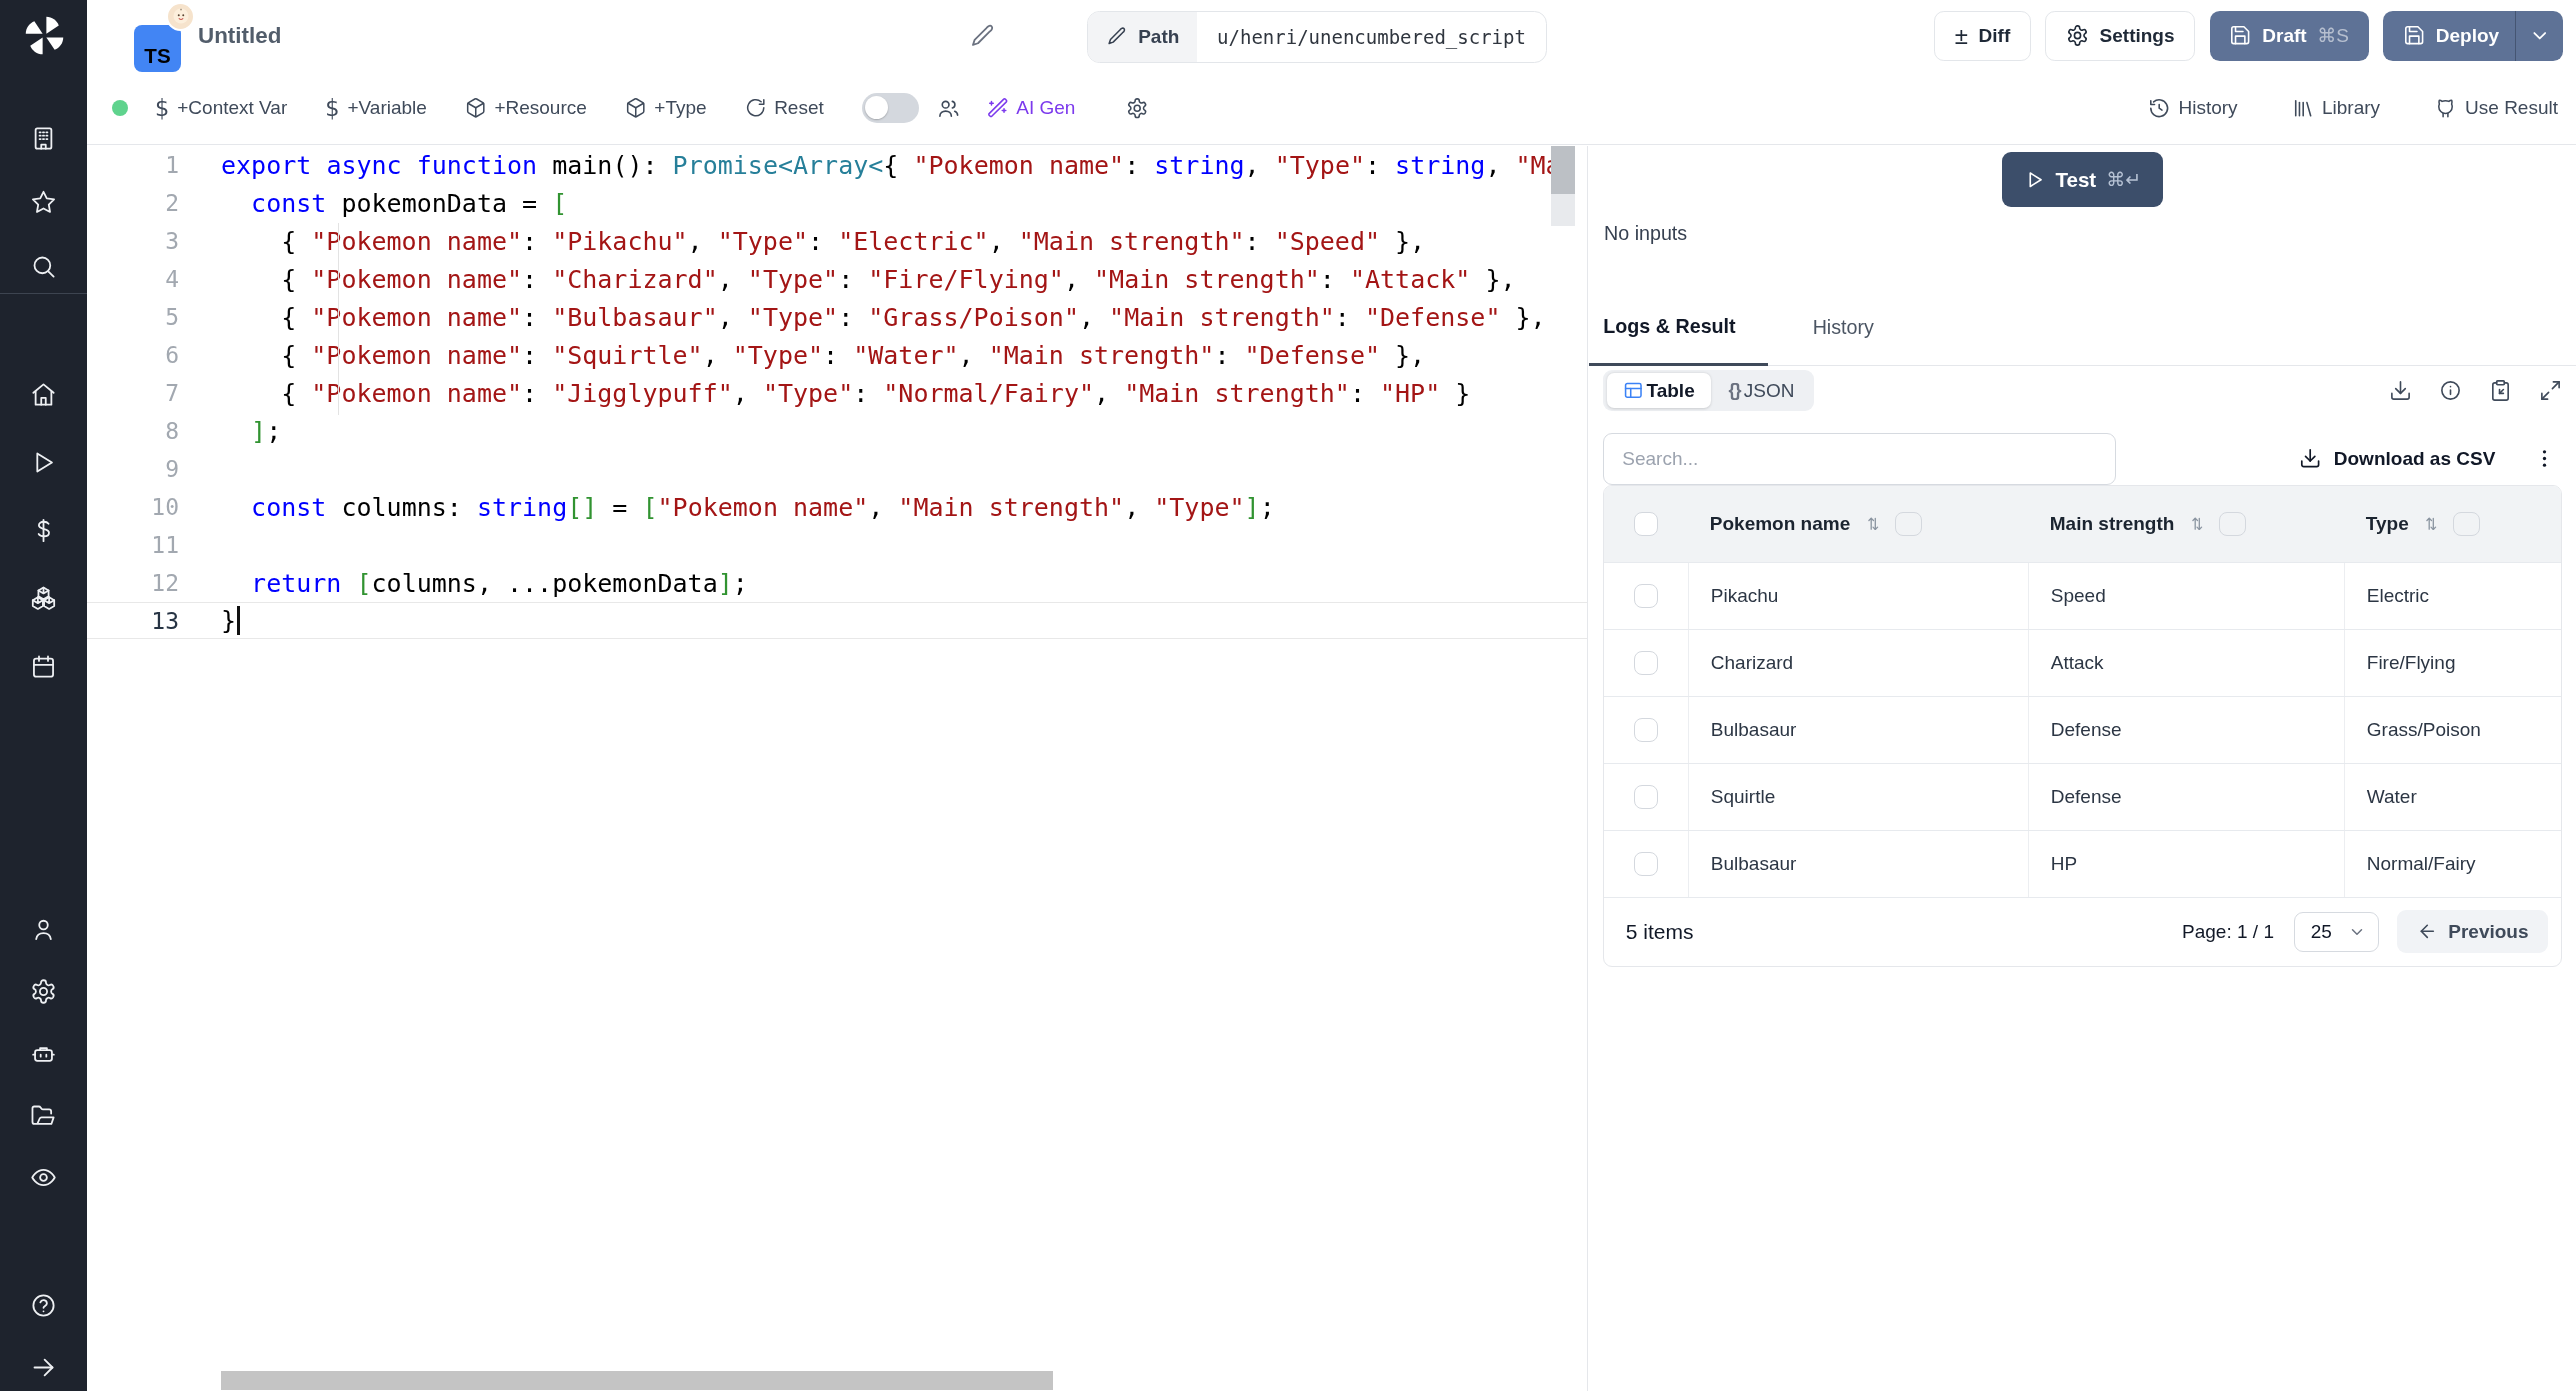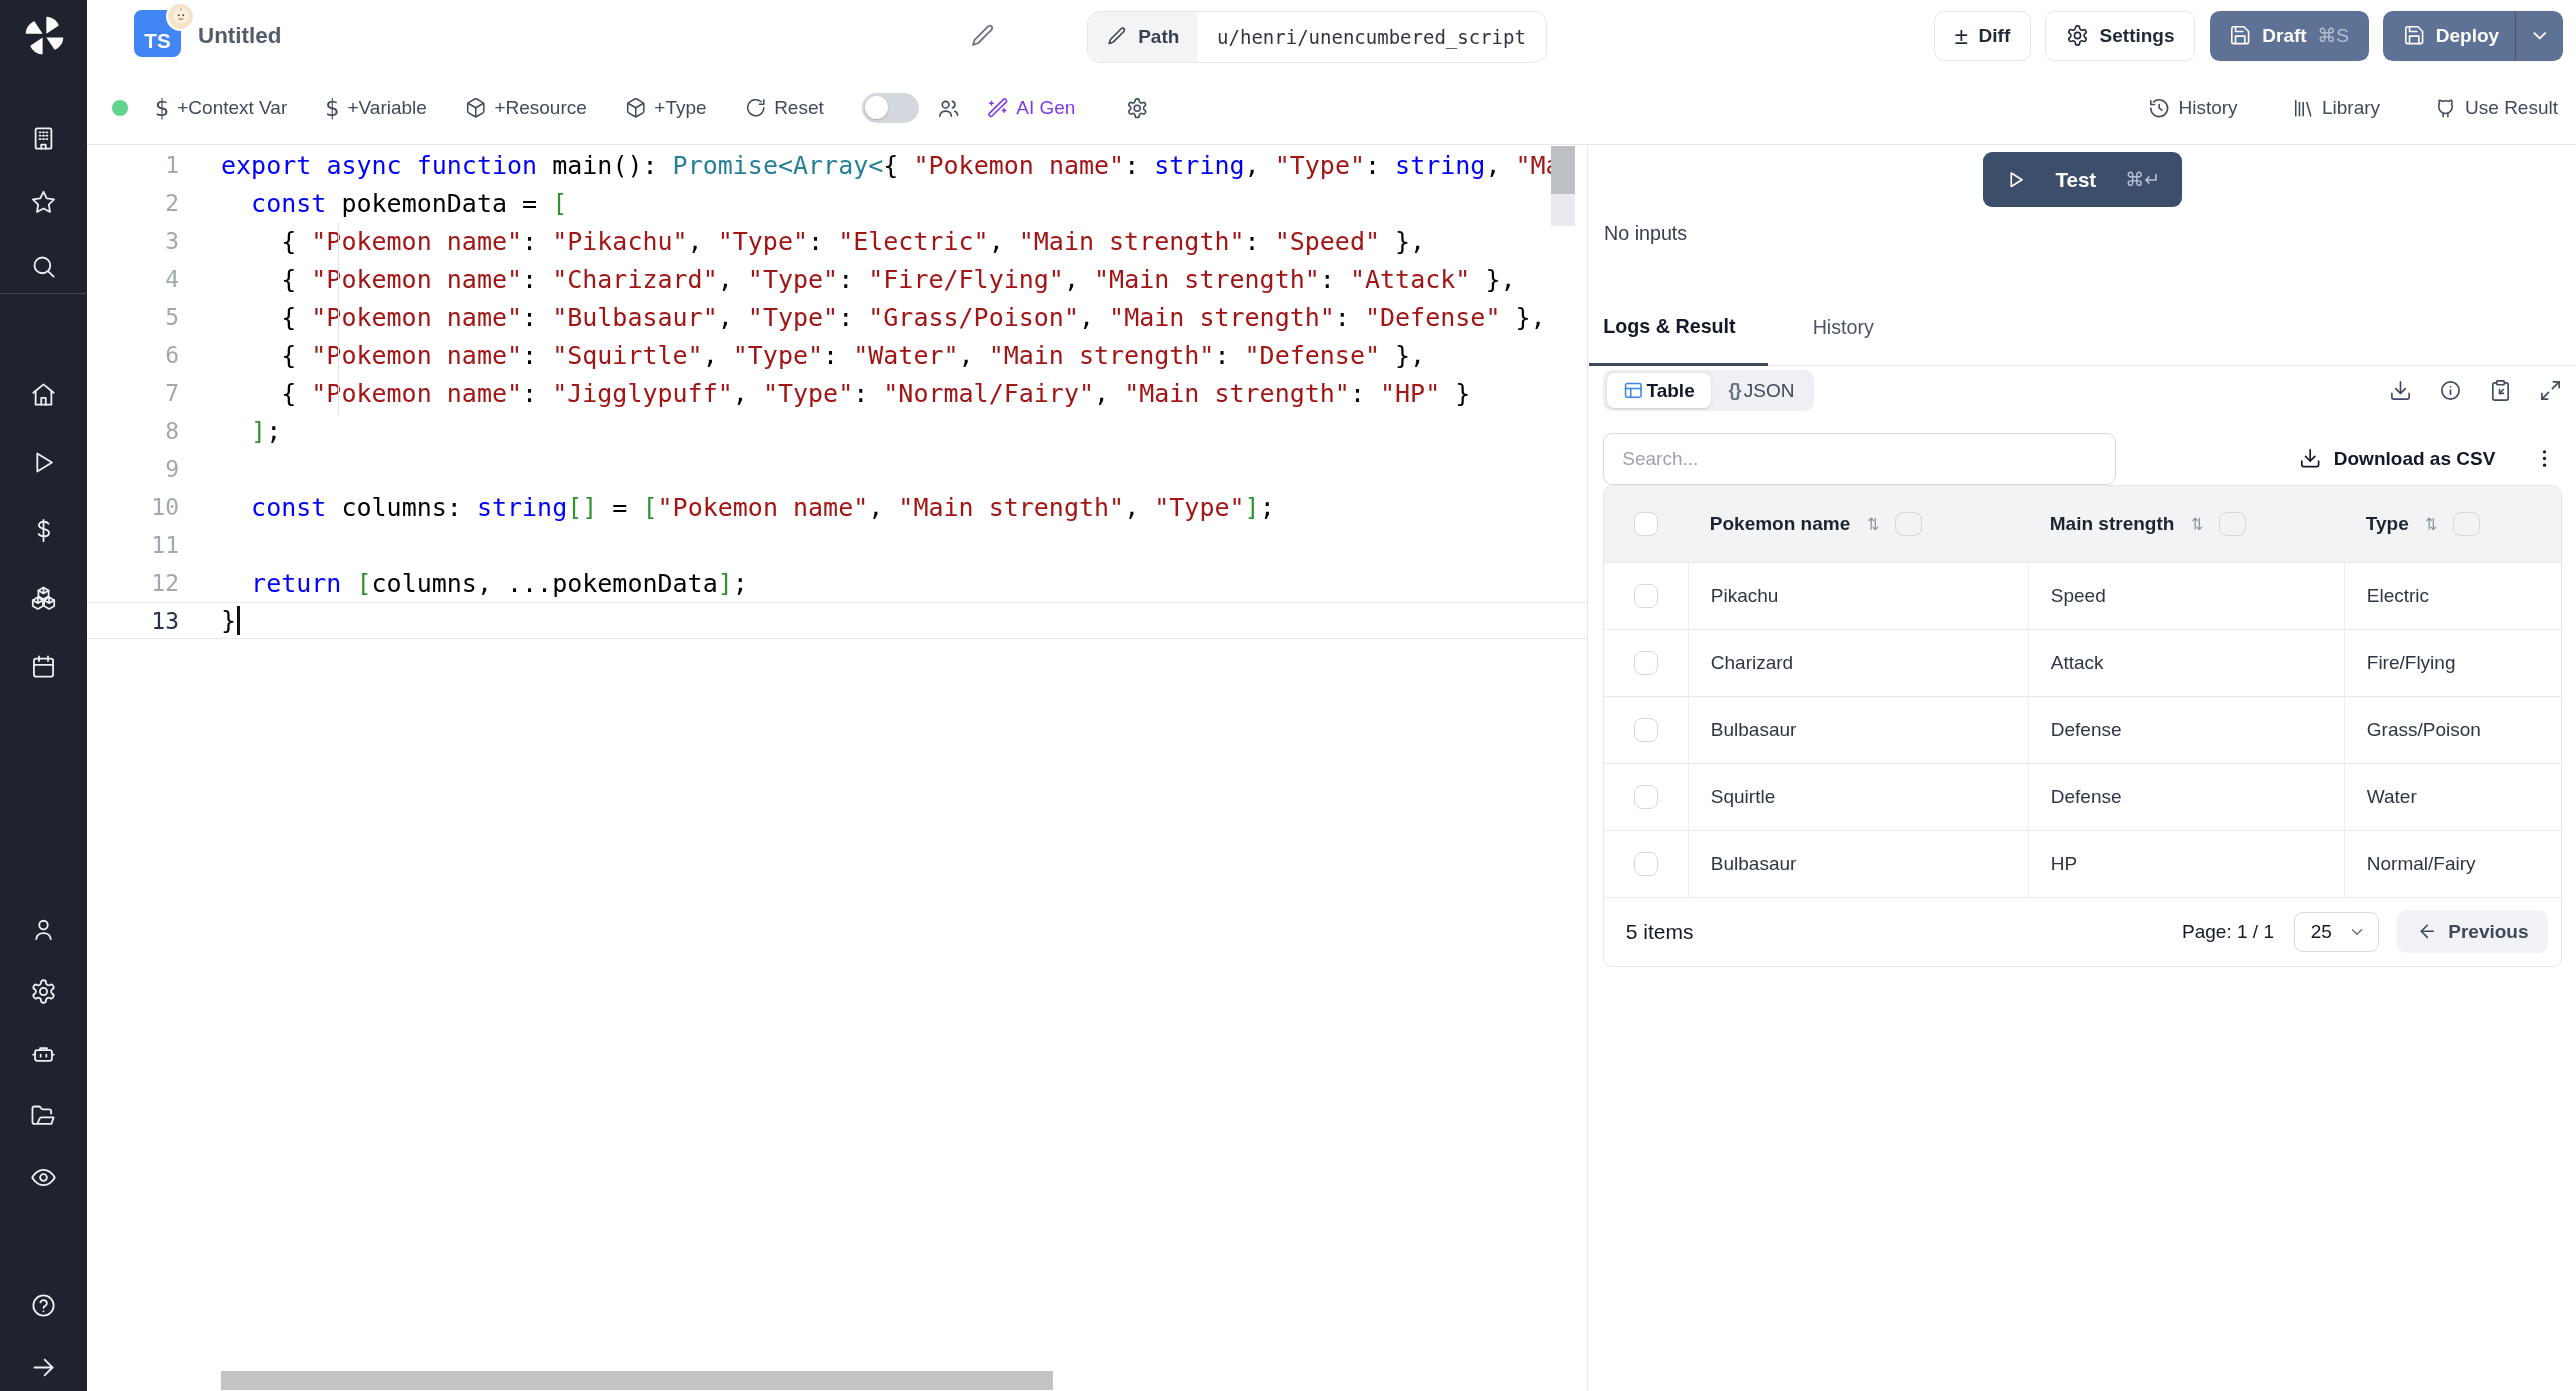--- a/index.html
+++ b/index.html
@@ -9,21 +9,21 @@
 
   
   #siderail{position:absolute;left:0;top:0;width:87px;height:1392px;background:#1e232d;}
   #siderail .logo{position:absolute;left:21.5px;top:12.5px;width:45px;height:45px;}
   .rail-group{position:absolute;left:0;width:87px;display:flex;flex-direction:column;align-items:center;}
   .rail-icon{width:30px;height:30px;color:#eef0f3;cursor:pointer}
   .rail-div{position:absolute;left:0;top:293px;width:87px;border-top:0.9px solid #3d4450}
 
   
   #topbar{position:absolute;left:87px;top:0;right:0;height:72px;background:#fff;border-bottom:0.9px solid #eceef1;}
-  .ts-badge{position:absolute;left:47px;top:10px;width:47px;height:47px;background:#4285f4;border-radius:8px;color:#ffffff;
+  .ts-badge{position:absolute;left:47px;top:25px;width:47px;height:47px;background:#4285f4;border-radius:8px;color:#000000;
     font-weight:bold;font-size:20.6px;display:flex;align-items:flex-end;justify-content:center;padding-bottom:4.5px;box-sizing:border-box}
   .emoji-badge{position:absolute;left:79px;top:1.8px;width:25px;height:25px;border-radius:50%;background:#f6e3cc;border:2.7px solid #fff;
     display:flex;align-items:center;justify-content:center}
   .title{position:absolute;left:111px;top:0;height:72px;display:flex;align-items:center;font-size:22.4px;font-weight:600;color:#525d6b;}
   .edit-pencil{position:absolute;left:881px;top:21.5px;width:29px;height:29px;color:#6b7280;cursor:pointer}
   .path-pill{position:absolute;left:1000px;top:10.7px;height:50px;display:flex;align-items:stretch;border:0.9px solid #e3e6ea;border-radius:12.5px;overflow:hidden;background:#fff}
   .path-pill .seg-l{display:flex;align-items:center;gap:10.7px;background:#f3f4f6;padding:0 18px;font-weight:700;font-size:19px;color:#374151;cursor:pointer}
   .path-pill .seg-r{display:flex;align-items:center;padding:0 19.7px;font-family:"DejaVu Sans Mono",monospace;font-size:19px;color:#30363f;}
   .tb-right{position:absolute;right:13.4px;top:10.7px;display:flex;gap:14.3px;height:50px}
   .btn{display:flex;align-items:center;gap:10.7px;padding:0 19.7px;border-radius:9.8px;font-size:19px;font-weight:600;cursor:pointer;box-sizing:border-box}
@@ -58,21 +58,21 @@
   .code-row.active{border-top:1.8px solid #e8e8e8;border-bottom:1.8px solid #e8e8e8;height:35px}
   .caret{display:inline-block;width:2.7px;height:29px;background:#111;vertical-align:middle;margin-left:0.9px}
   .indent-guide{position:absolute;left:251px;top:77px;width:0.9px;height:192px;background:#e3e3e3}
   .vscroll-thumb{position:absolute;right:12.5px;top:0;width:24px;height:48px;background:#bcc0c5;}
   .vscroll-tail{position:absolute;right:12.5px;top:48px;width:24px;height:32px;background:#e8eaed;}
   .hscroll{position:absolute;left:134px;bottom:1.8px;width:832px;height:19.7px;background:#c4c4c4;cursor:pointer}
 
   
   #panel{position:absolute;left:1589px;top:146px;right:0;bottom:0;background:#fff}
   .test-row{position:absolute;top:6.3px;left:0;right:0;display:flex;justify-content:center}
-  .test-btn{display:flex;align-items:center;gap:29px;background:#3c4e6a;color:#fff;border-radius:9px;height:55px;padding:0 21.5px;
+  .test-btn{display:flex;align-items:center;gap:10px;background:#3c4e6a;color:#fff;border-radius:9px;height:55px;padding:0 21.5px;
     font-size:20.6px;font-weight:700;cursor:pointer}
   .test-btn .kbd{color:#b6c2d4;font-weight:500;font-size:19px}
   .no-inputs{position:absolute;top:76px;left:15px;font-size:19.7px;color:#374151}
   .tabs{position:absolute;top:144px;left:0;right:0;height:76px;border-bottom:1.8px solid #e5e7eb;display:flex;align-items:center;box-sizing:border-box}
   .tab{font-size:19.7px;color:#111827;cursor:pointer;padding:0 9px;height:76px;display:flex;align-items:center;box-sizing:border-box}
   .tab.active{font-weight:600;border-bottom:3.6px solid #3f4a5a;padding:0 32px 0 14.3px}
   .tab.inactive{color:#4b5563;margin-left:36px}
   .panel-body{position:absolute;top:222px;left:14.3px;right:14.3px;bottom:0}
   .seg-row{display:flex;align-items:center;height:45px}
   .seg{display:flex;align-items:center;background:#eef0f3;border-radius:9px;padding:3.6px;gap:1.8px}

